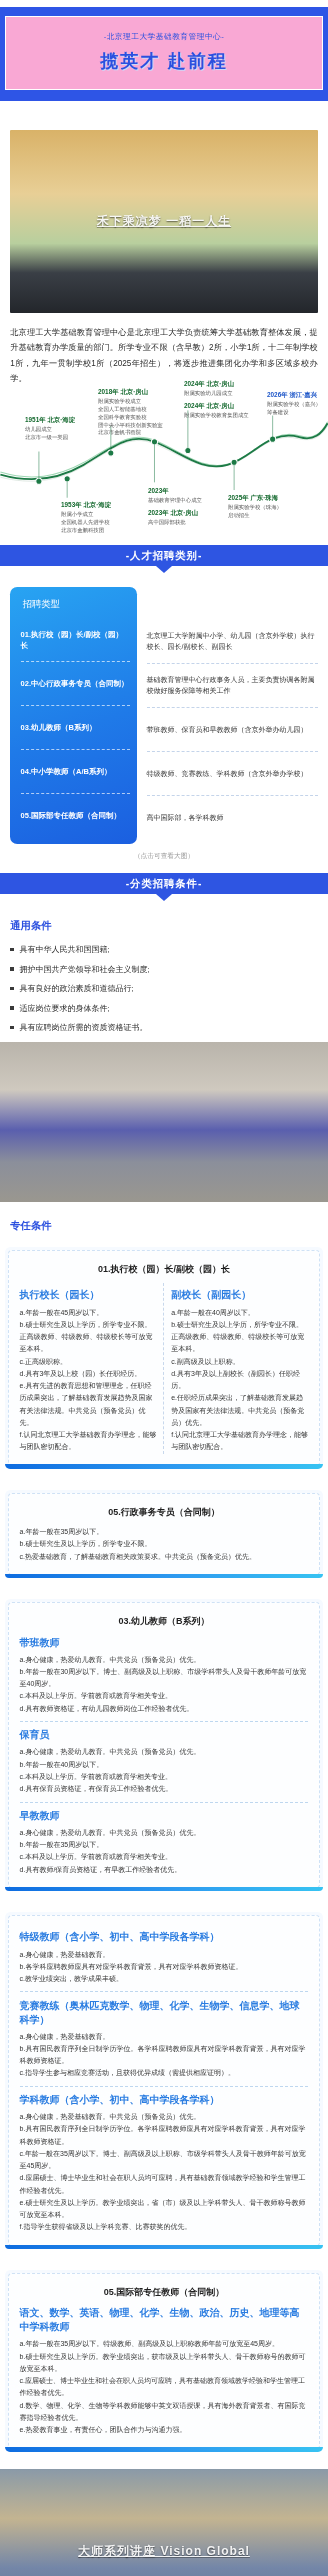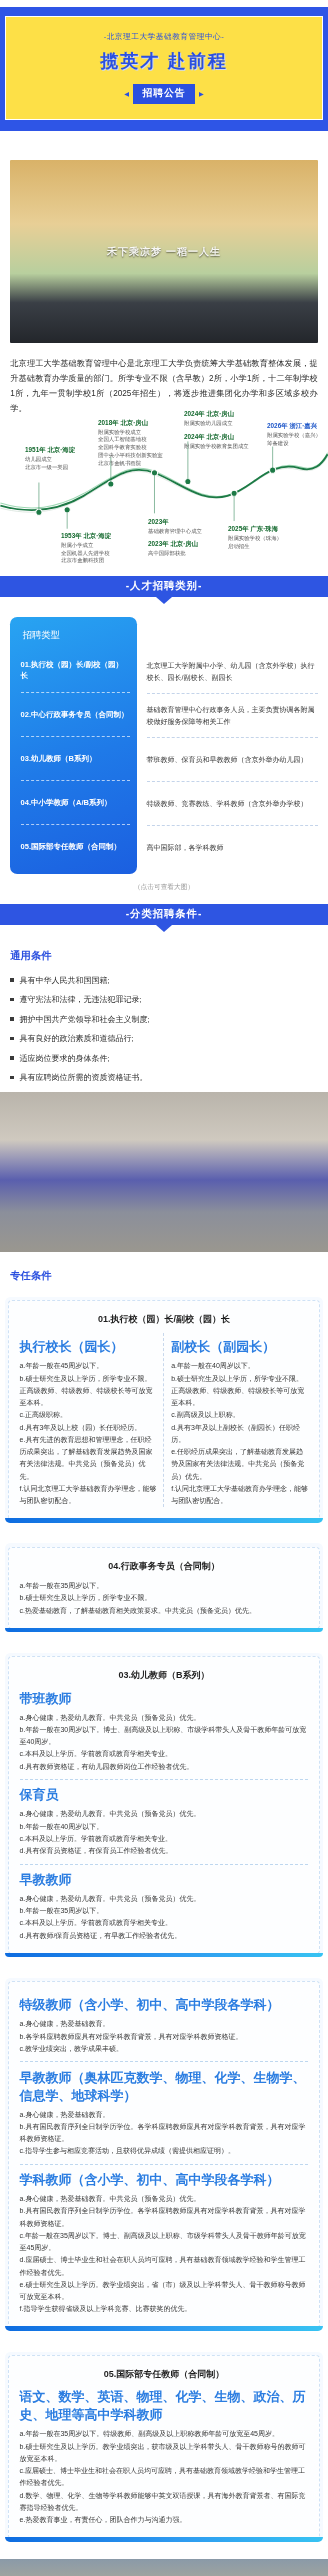--- a/index.html
+++ b/index.html
@@ -1,32 +1,32 @@
 <!DOCTYPE html>
 <html style="font-size:8.2px"><head>
 <meta charset="utf-8">
 <style>
   html,body{margin:0;padding:0;background:#fff;}
   body{width:328px;font-family:"Liberation Sans","DejaVu Sans",sans-serif;color:#333;}
   .page{width:328px;overflow:hidden;background:#fff;}
 
   
   .hero{background:#2e55e6;padding:4.6px 0 6.2px;margin-top:6.7px;}
-  .hero-card{margin:5.2px;background:#fde047;border:0.5px solid #fff;padding:14.4px 0 15.5px;text-align:center;}
+  .hero-card{margin:5.2px;background:#f9a8d4;border:0.5px solid #fff;padding:14.4px 0 15.5px;text-align:center;}
   .hero-org{color:#2b50df;font-size:7.7px;letter-spacing:0.5px;}
   .hero-title{color:#2b50df;font-size:18px;font-weight:bold;letter-spacing:2.1px;margin-top:7.2px;
     text-shadow:1px 1px 0 #ccd8f8;}
   .hero-badge-row{margin-top:11.3px;display:flex;align-items:center;justify-content:center;gap:4.1px;}
   .hero-arrow{color:#2b50df;font-size:6.2px;}
   .hero-badge{background:#2b50df;color:#fff;font-size:9.8px;font-weight:bold;padding:3.1px 9.3px;letter-spacing:1px;}
 
   
   .photo{position:relative;overflow:hidden;display:flex;align-items:center;justify-content:center;}
-  .photo .ovl{color:rgba(255,255,255,.92);font-size:10px;font-weight:bold;letter-spacing:1px;
-    text-shadow:0 0.5px 1.5px rgba(0,0,0,.6);text-align:center;padding:0 10.3px;}
+  .photo .ovl{color:rgba(255,255,255,.92);font-size:12px;font-weight:bold;letter-spacing:1px;
+    text-shadow:0 0.5px 1.5px rgba(0,0,0,.6);text-align:center;padding:0 10.3px;text-decoration:underline;}
   .photo1{margin:29px 10.3px 0;height:183px;border-radius:1px;
     background:linear-gradient(180deg,#d9b268 0%,#e8cf96 35%,#b8cf9e 62%,#3a3f46 78%,#23262b 100%);}
   .photo2{height:160px;background:linear-gradient(180deg,#b9b4ab 0%,#cfc9bf 30%,#5a5fae 55%,#8b8f9b 75%,#9a978f 100%);}
   .photo3{height:165px;background:linear-gradient(180deg,#8a9aa8 0%,#c3b491 30%,#7386a8 60%,#5d6c85 100%);}
 
   
   .intro{margin:12.4px 10.3px 0;font-size:8.2px;line-height:1.85;color:#2b2b2b;text-align:justify;}
 
   
   .timeline{position:relative;height:150px;margin-top:9.3px;}
@@ -63,41 +63,36 @@
   .bullets{margin:11.3px 10.3px 0;}
   .bullet{font-size:8px;color:#2b2b2b;line-height:1.6;margin-bottom:6.7px;padding-left:9.3px;position:relative;}
   .bullet::before{content:"";position:absolute;left:0;top:3.6px;width:3.6px;height:3.6px;background:#3a3a3a;}
 
   
   .cond-card{position:relative;margin:13.4px 5.2px 0;background:#f6faff;border-radius:5.2px;padding:3.1px;}
   .cond-inner{border:1px dashed #cfe2f6;border-radius:4.1px;background:#fdfeff;padding:9.3px 10.3px 11.3px;}
   .cond-card::after{content:"";position:absolute;left:0;right:0;bottom:0;height:4.6px;border-radius:0 0 5.2px 5.2px;
     background:linear-gradient(90deg,#0e6ce0,#2e9bf0 55%,#37c3f2);}
   .cond-title{text-align:center;font-size:9px;font-weight:bold;color:#1f1f1f;margin:3.1px 0 7.2px;}
-  .cond-sub{color:#2b7de1;font-size:13px;font-weight:bold;margin:5.2px 0 4.1px;}
+  .cond-sub{color:#2b7de1;font-size:10px;font-weight:bold;margin:5.2px 0 4.1px;}
   .cond-line{font-size:7px;color:#333;line-height:1.75;}
   .cond-sep{border-top:0.5px dashed #bed7ef;margin:6.2px 0;}
   .cond-cols{display:flex;}
   .cond-col{flex:1;padding:0 6.2px 0 0;}
   .cond-col + .cond-col{border-left:0.5px dashed #c8d8ec;padding:0 0 0 7.2px;}
 </style>
 </head>
 <body>
 
 <div class="page">
 
   <div class="hero">
     <div class="hero-card">
       <div class="hero-org">-北京理工大学基础教育管理中心-</div>
       <div class="hero-title">揽英才 赴前程</div>
-      <div class="hero-badge-row">
-        <span class="hero-arrow">◀</span>
-        <span class="hero-badge">招聘公告</span>
-        <span class="hero-arrow">▶</span>
-      </div>
     </div>
   </div>
 
   <div class="photo photo1">
     <div class="ovl">禾下乘凉梦 一稻一人生</div>
   </div>
 
   <div class="intro">北京理工大学基础教育管理中心是北京理工大学负责统筹大学基础教育整体发展，提升基础教育办学质量的部门。所学专业不限（含早教）2所，小学1所，十二年制学校1所，九年一贯制学校1所（2025年招生），将逐步推进集团化办学和多区域多校办学。</div>
 
   <div class="timeline">
@@ -221,21 +216,20 @@
   <div class="zoom-hint">（点击可查看大图）</div>
 
   <div class="banner">
       <span>-分类招聘条件-</span>
     </div>
   <div class="banner-tri"></div>
 
   <div class="blue-h">通用条件</div>
   <div class="bullets">
       <div class="bullet">具有中华人民共和国国籍;</div>
-      <div class="bullet">遵守宪法和法律，无违法犯罪记录;</div>
       <div class="bullet">拥护中国共产党领导和社会主义制度;</div>
       <div class="bullet">具有良好的政治素质和道德品行;</div>
       <div class="bullet">适应岗位要求的身体条件;</div>
       <div class="bullet">具有应聘岗位所需的资质资格证书。</div>
     </div>
 
   <div class="photo photo2">
     <div class="ovl"></div>
   </div>
 
@@ -266,21 +260,21 @@
               <div class="cond-line">e.任职经历成果突出，了解基础教育发展趋势及国家有关法律法规。中共党员（预备党员）优先。</div>
               <div class="cond-line">f.认同北京理工大学基础教育办学理念，能够与团队密切配合。</div>
             </div>
         </div>
       </div>
     </div>
   </div>
 
   <div class="cond-card" style="margin-top:20.6px;">
     <div class="cond-inner">
-      <div class="cond-title">04.行政事务专员（合同制）</div>
+      <div class="cond-title">05.行政事务专员（合同制）</div>
       <div>
           <div class="cond-line">a.年龄一般在35周岁以下。</div>
           <div class="cond-line">b.硕士研究生及以上学历，所学专业不限。</div>
           <div class="cond-line">c.热爱基础教育，了解基础教育相关政策要求。中共党员（预备党员）优先。</div>
         </div>
     </div>
   </div>
 
   <div class="cond-card" style="margin-top:20.6px;">
     <div class="cond-inner">
@@ -313,21 +307,21 @@
 
   <div class="cond-card" style="margin-top:20.6px;">
     <div class="cond-inner">
       <div class="cond-sub">特级教师（含小学、初中、高中学段各学科）</div>
       <div>
           <div class="cond-line">a.身心健康，热爱基础教育。</div>
           <div class="cond-line">b.各学科应聘教师应具有对应学科教育背景，具有对应学科教师资格证。</div>
           <div class="cond-line">c.教学业绩突出，教学成果丰硕。</div>
         </div>
       <div class="cond-sep"></div>
-      <div class="cond-sub">早教教师（奥林匹克数学、物理、化学、生物学、信息学、地球科学）</div>
+      <div class="cond-sub">竞赛教练（奥林匹克数学、物理、化学、生物学、信息学、地球科学）</div>
       <div>
           <div class="cond-line">a.身心健康，热爱基础教育。</div>
           <div class="cond-line">b.具有国民教育序列全日制学历学位。各学科应聘教师应具有对应学科教育背景，具有对应学科教师资格证。</div>
           <div class="cond-line">c.指导学生参与相应竞赛活动，且获得优异成绩（需提供相应证明）。</div>
         </div>
       <div class="cond-sep"></div>
       <div class="cond-sub">学科教师（含小学、初中、高中学段各学科）</div>
       <div>
           <div class="cond-line">a.身心健康，热爱基础教育。中共党员（预备党员）优先。</div>
           <div class="cond-line">b.具有国民教育序列全日制学历学位。各学科应聘教师应具有对应学科教育背景，具有对应学科教师资格证。</div>

